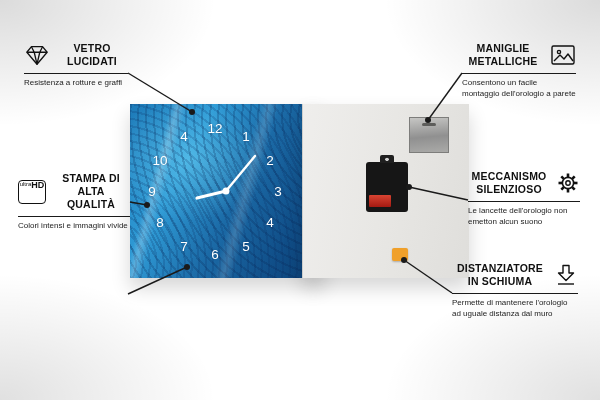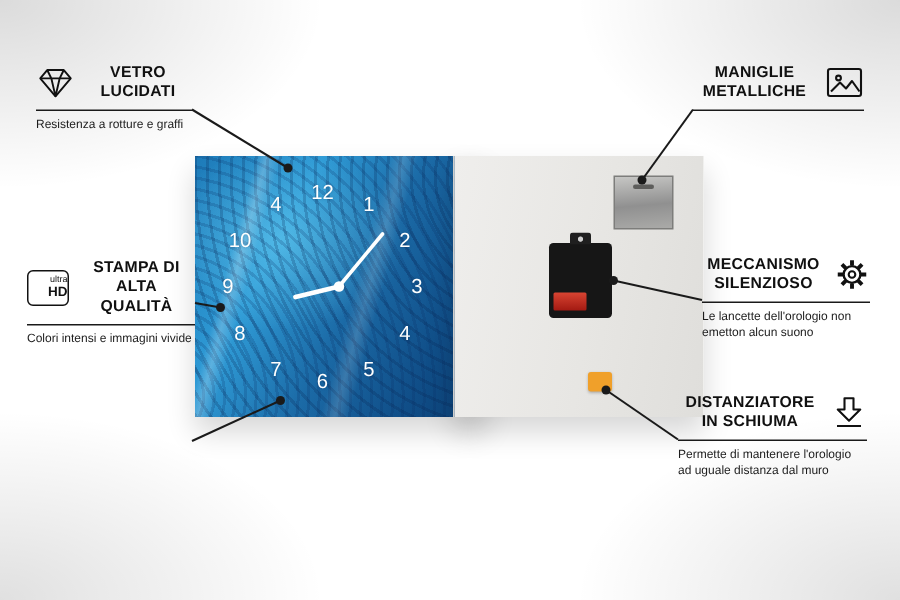--- a/index.html
+++ b/index.html
@@ -30,21 +30,21 @@
   .co-title{flex:1;text-align:center;font-weight:700;font-size:10.5px;line-height:1.25;letter-spacing:0.2px;color:#101010;}
   .co-sub{margin-top:4px;font-size:8px;line-height:1.35;text-align:left;color:#1c1c1c;}
   #co-vetro{left:24px;top:42px;width:104px;}
   #co-stampa{left:18px;top:172px;width:112px;}
   #co-bordi{left:18px;top:263px;width:110px;}
   #co-maniglie{left:462px;top:42px;width:114px;}
   #co-meccanismo{left:468px;top:170px;width:112px;}
   #co-distanziatore{left:452px;top:262px;width:126px;}
   
   .hd-badge{width:26px;height:22px;border:1.5px solid #111;border-radius:4px;
-    display:flex;flex-direction:column;align-items:flex-end;justify-content:center;line-height:1;color:#111;background:#fff;}
+    display:flex;align-items:flex-start;justify-content:center;line-height:1;color:#111;background:#fff;}
   .hd-badge .l1{font-size:6px;}
   .hd-badge .l2{font-size:9px;font-weight:700;}
   
   .panel{position:absolute;z-index:3;box-shadow:0 10px 18px rgba(0,0,0,0.16);}
   #panel-front{
     left:130px;top:104px;width:194px;height:174px;
     background:
       linear-gradient(105deg, rgba(255,255,255,0) 17%, rgba(255,255,255,0.22) 20%, rgba(255,255,255,0) 24%,
                       rgba(255,255,255,0) 54%, rgba(255,255,255,0.15) 58%, rgba(255,255,255,0) 62%),
       repeating-radial-gradient(120% 140% at 112% 8%, rgba(6,34,80,0.22) 0 2px, rgba(6,34,80,0) 2px 8px),
@@ -157,20 +157,21 @@
     <div class="co-header">
       <span class="co-icon">
         <svg width="26" height="22" viewBox="0 0 26 22" fill="none" stroke="#111" stroke-width="1.4" stroke-linejoin="round">
           <rect x="2" y="2" width="22" height="18" rx="1.5"></rect>
           <circle cx="9" cy="8" r="1.6"></circle>
           <path d="M4 17 L10 11 L14 15 L18 10 L23 17"></path>
         </svg>
       </span>
       <span class="co-title">MANIGLIE METALLICHE</span>
     </div>
+    <div class="co-sub">Consentono un facile montaggio dell'orologio a parete</div>
   </div>
 
   <div class="callout right" id="co-distanziatore">
     <div class="co-header">
       <span class="co-icon">
         <svg width="24" height="24" viewBox="0 0 24 24" fill="none" stroke="#111" stroke-width="1.4" stroke-linejoin="round">
           <path d="M9 2.5 L15 2.5 L15 10 L19.5 10 L12 17.5 L4.5 10 L9 10 Z"></path>
           <line x1="4" y1="21" x2="20" y2="21"></line>
         </svg>
       </span>

